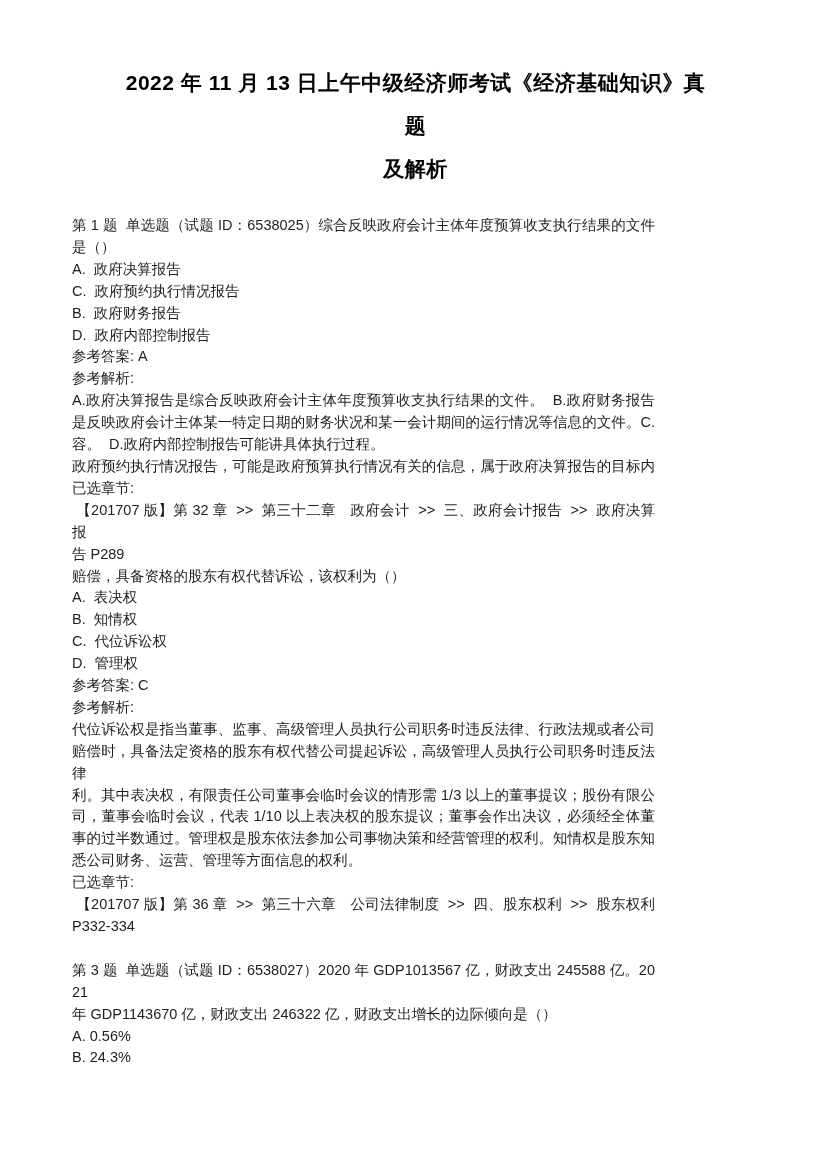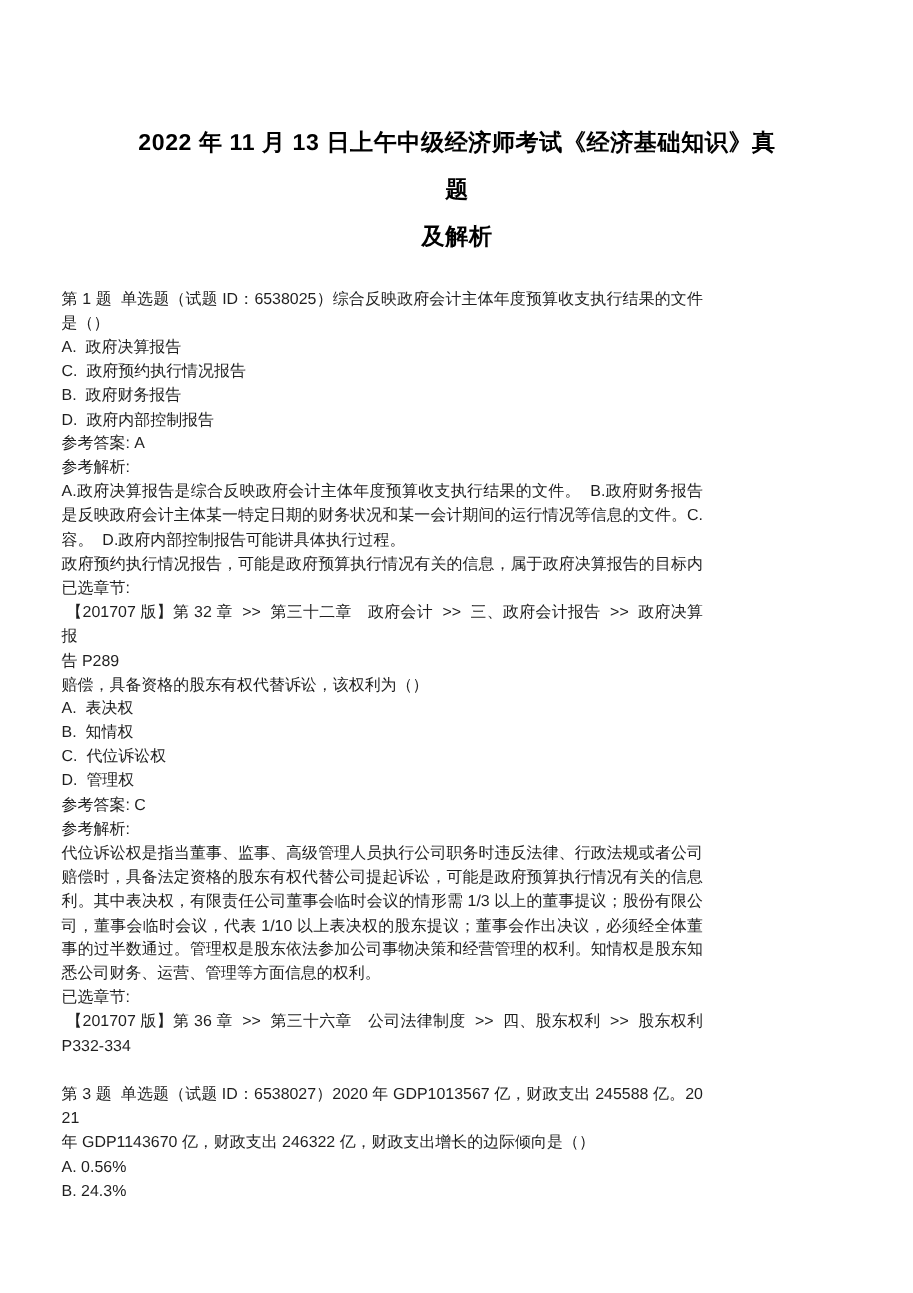--- a/index.html
+++ b/index.html
@@ -6,39 +6,39 @@
   body {
     width: 830px;
     height: 1175px;
     background: #ffffff;
     font-family: "Liberation Sans", "DejaVu Sans", sans-serif;
   }
   .page {
     box-sizing: border-box;
     width: 798px;
     height: 1175px;
-    padding-top: 108px;
+    padding-top: 61px;
     overflow: hidden;
     background: #ffffff;
     color: #1e1e1e;
   }
   .title {
     width: 583px;
     margin: 0 0 0 124px;
     text-align: center;
     font-size: 21px;
     font-weight: 700;
     line-height: 43px;
     color: #000000;
     letter-spacing: 0.5px;
   }
   .title .tl { display: block; }
   .content {
     width: 583px;
-    margin: 25px 0 0 56px;
+    margin: 25px 0 0 72px;
     font-size: 14.5px;
     line-height: 21.9px;
   }
   .line {
     white-space: pre-wrap;
     min-height: 21.9px;
     word-break: break-all;
   }
   .line.full {
     text-align: justify;
@@ -71,21 +71,21 @@
       <div class="line full"> 【201707 版】第 32 章  &gt;&gt;  第三十二章　政府会计  &gt;&gt;  三、政府会计报告  &gt;&gt;  政府决算报</div>
       <div class="line">告 P289</div>
       <div class="line">赔偿，具备资格的股东有权代替诉讼，该权利为（）</div>
       <div class="line">A.  表决权</div>
       <div class="line">B.  知情权</div>
       <div class="line">C.  代位诉讼权</div>
       <div class="line">D.  管理权</div>
       <div class="line">参考答案: C</div>
       <div class="line">参考解析:</div>
       <div class="line full">代位诉讼权是指当董事、监事、高级管理人员执行公司职务时违反法律、行政法规或者公司</div>
-      <div class="line full">赔偿时，具备法定资格的股东有权代替公司提起诉讼，可能是政府预算执行情况有关的信息</div>
+      <div class="line full">赔偿时，具备法定资格的股东有权代替公司提起诉讼，高级管理人员执行公司职务时违反法律</div>
       <div class="line full">利。其中表决权，有限责任公司董事会临时会议的情形需 1/3 以上的董事提议；股份有限公</div>
       <div class="line full">司，董事会临时会议，代表 1/10 以上表决权的股东提议；董事会作出决议，必须经全体董</div>
       <div class="line full">事的过半数通过。管理权是股东依法参加公司事物决策和经营管理的权利。知情权是股东知</div>
       <div class="line">悉公司财务、运营、管理等方面信息的权利。</div>
       <div class="line">已选章节:</div>
       <div class="line full"> 【201707 版】第 36 章  &gt;&gt;  第三十六章　公司法律制度  &gt;&gt;  四、股东权利  &gt;&gt;  股东权利</div>
       <div class="line">P332-334</div>
       <div class="line full gap-before">第 3 题  单选题（试题 ID：6538027）2020 年 GDP1013567 亿，财政支出 245588 亿。2021</div>
       <div class="line">年 GDP1143670 亿，财政支出 246322 亿，财政支出增长的边际倾向是（）</div>
       <div class="line">A. 0.56%</div>

